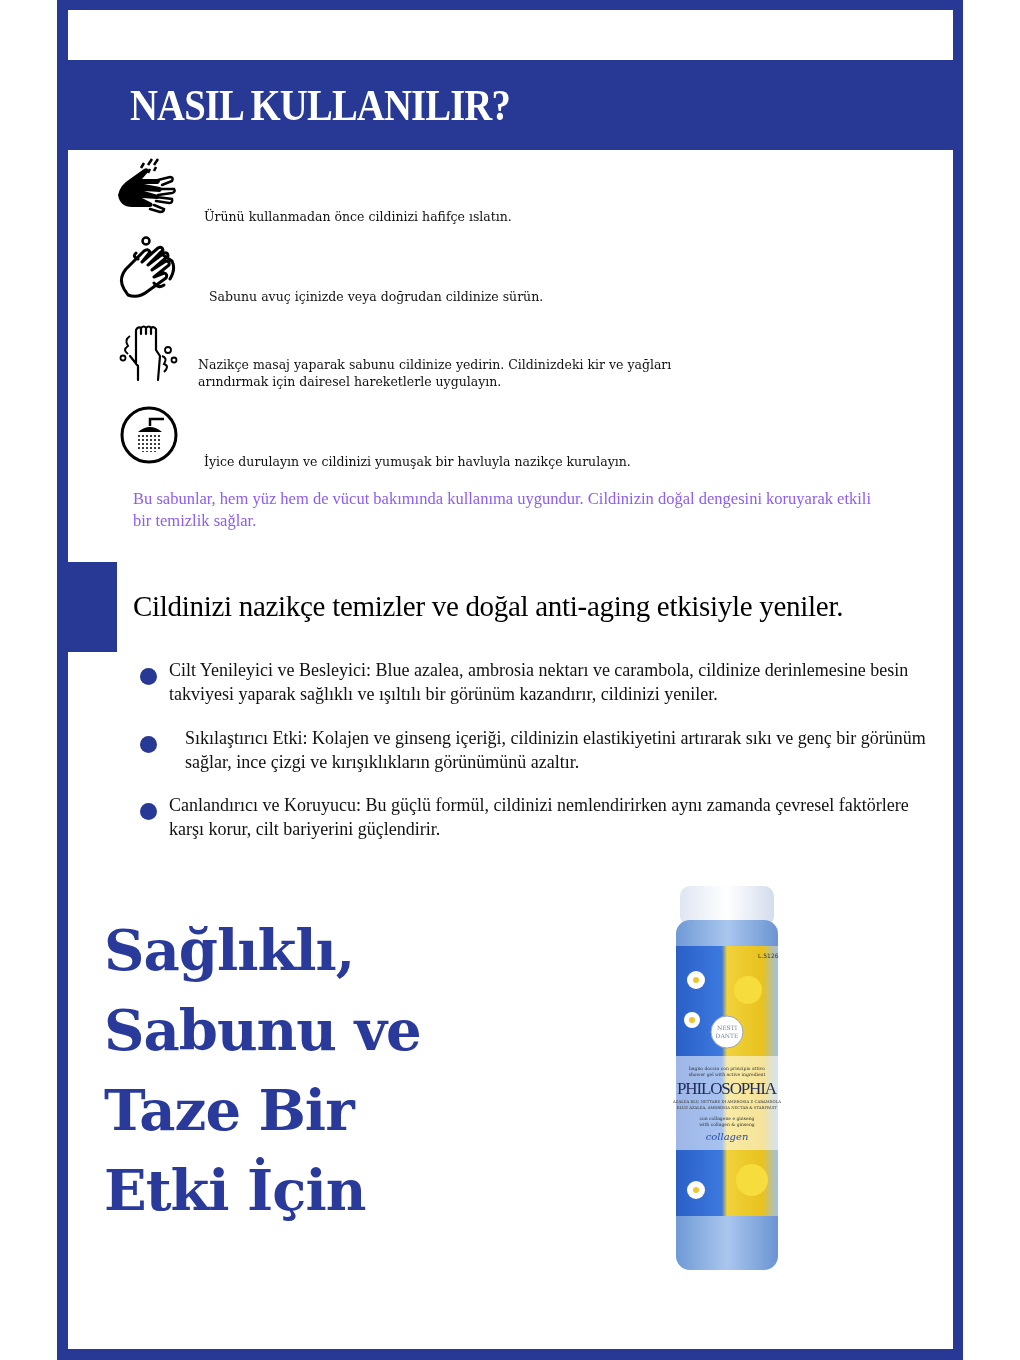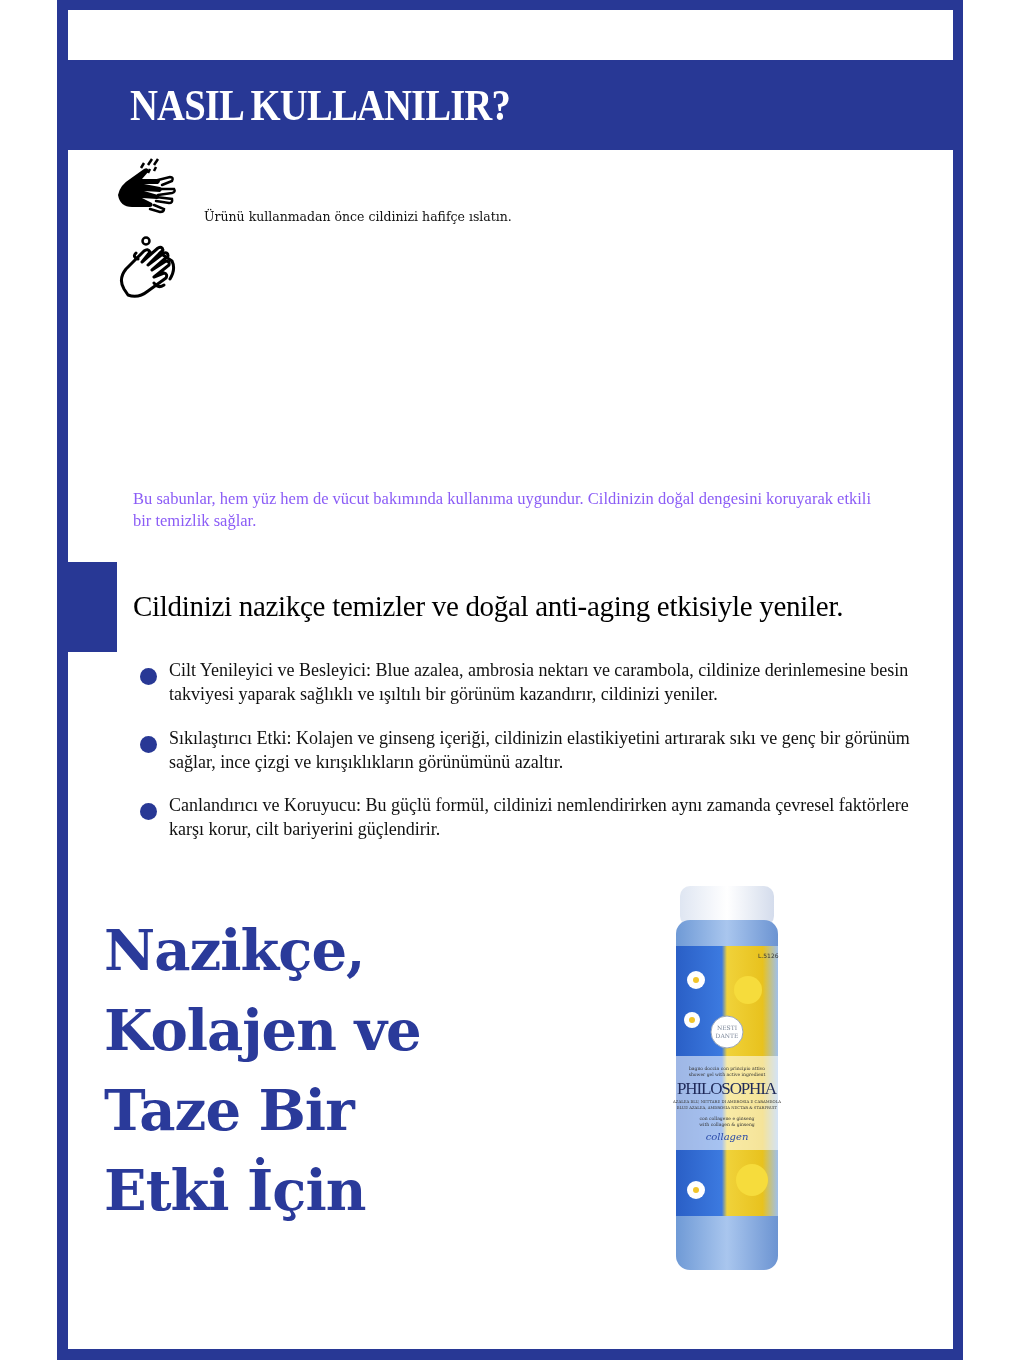--- a/index.html
+++ b/index.html
@@ -49,44 +49,75 @@
   </div>
 
   <div class="step" style="left:46px; top:85px;">
     <div class="step-icon">
       <svg width="70" height="70" viewBox="0 0 70 70">
         <circle cx="32" cy="6" r="3.5" stroke="#000" stroke-width="2.5" fill="none"></circle>
         <path d="M10 54 Q4 44 12 34 L30 16 Q34 13 36 17 L28 27 L44 13 Q48 11 49 15 L34 30 L50 18 Q54 17 54 21 L38 35 L52 26 Q56 26 55 30 L40 42 L50 38 Q54 39 52 43 L34 56 Q24 64 14 60 Z" stroke="#000" stroke-width="3" fill="none" stroke-linejoin="round"></path>
         <path d="M22 18 Q18 22 24 24 M46 18 L58 26 Q62 34 56 44 M40 48 Q44 54 50 50" stroke="#000" stroke-width="3" fill="none" stroke-linecap="round"></path>
       </svg>
     </div>
+    <div class="step-text" style="margin-left:25px;">Sabunu avuç içinizde veya doğrudan cildinize sürün.</div>
   </div>
 
+  <div class="step" style="left:46px; top:170px;">
+    <div class="step-icon">
+      <svg width="70" height="70" viewBox="0 0 70 70">
+        <path d="M24 60 L24 46 L16 36 M22 44 L22 10 Q24 6 27 8 L27 14 M27 8 Q30 5 32 8 L32 14 M32 8 Q35 5 37 8 L37 14 M37 8 Q40 6 42 9 L42 30 L46 36 L44 60" stroke="#000" stroke-width="2.2" fill="none" stroke-linecap="round" stroke-linejoin="round"></path>
+        <path d="M16 16 Q10 20 14 26 Q8 30 14 34 M48 36 Q54 38 50 44 Q56 46 50 52" stroke="#000" stroke-width="2" fill="none"></path>
+        <circle cx="9" cy="38" r="2.5" stroke="#000" stroke-width="1.8" fill="none"></circle>
+        <circle cx="54" cy="30" r="3" stroke="#000" stroke-width="1.8" fill="none"></circle>
+        <circle cx="60" cy="40" r="2.5" stroke="#000" stroke-width="1.8" fill="none"></circle>
+      </svg>
+    </div>
+    <div class="step-text" style="margin-left:14px; width:520px;">Nazikçe masaj yaparak sabunu cildinize yedirin.  Cildinizdeki kir ve yağları arındırmak için dairesel hareketlerle uygulayın.</div>
+  </div>
 
+  <div class="step" style="left:46px; top:250px;">
+    <div class="step-icon">
+      <svg width="70" height="70" viewBox="0 0 70 70">
+        <circle cx="35" cy="35" r="27" stroke="#000" stroke-width="3" fill="none"></circle>
+        <path d="M36 26 L36 19 L50 19" stroke="#000" stroke-width="2.5" fill="none"></path>
+        <path d="M24 32 Q36 22 48 32 Z" fill="#000"></path>
+        <g stroke="#000" stroke-width="1.5" stroke-dasharray="2 2">
+          <line x1="25" y1="35" x2="25" y2="50"></line>
+          <line x1="29" y1="35" x2="29" y2="52"></line>
+          <line x1="33" y1="35" x2="33" y2="52"></line>
+          <line x1="37" y1="35" x2="37" y2="52"></line>
+          <line x1="41" y1="35" x2="41" y2="52"></line>
+          <line x1="45" y1="35" x2="45" y2="50"></line>
+        </g>
+      </svg>
+    </div>
+    <div class="step-text" style="margin-left:20px;">İyice durulayın ve cildinizi yumuşak bir havluyla nazikçe kurulayın.</div>
+  </div>
 
   <div class="para">Bu sabunlar, hem yüz hem de vücut bakımında kullanıma uygundur. Cildinizin doğal dengesini koruyarak etkili bir temizlik sağlar.</div>
 
   <div class="subhead">Cildinizi nazikçe temizler ve doğal anti-aging etkisiyle yeniler.</div>
 
   <div class="bullet" style="top:508px;">
     <span class="bullet-dot"></span>
     <div class="bullet-text">Cilt Yenileyici ve Besleyici: Blue azalea, ambrosia nektarı ve carambola, cildinize derinlemesine besin takviyesi yaparak sağlıklı ve ışıltılı bir görünüm kazandırır, cildinizi yeniler.</div>
   </div>
-  <div class="bullet" style="top:576px;">
+  <div class="bullet" style="top:576px;gap:16px;">
     <span class="bullet-dot"></span>
     <div class="bullet-text">Sıkılaştırıcı Etki: Kolajen ve ginseng içeriği, cildinizin elastikiyetini artırarak sıkı ve genç bir görünüm sağlar, ince çizgi ve kırışıklıkların görünümünü azaltır.</div>
   </div>
   <div class="bullet" style="top:643px;">
     <span class="bullet-dot"></span>
     <div class="bullet-text">Canlandırıcı ve Koruyucu: Bu güçlü formül, cildinizi nemlendirirken aynı zamanda çevresel faktörlere karşı korur, cilt bariyerini güçlendirir.</div>
   </div>
 
   <div class="big-title">
-    <div>Nazikçe,</div>
-    <div>Kolajen ve</div>
+    <div>Sağlıklı,</div>
+    <div>Sabunu ve</div>
     <div>Taze Bir</div>
     <div>Etki İçin</div>
   </div>
 
   <div class="bottle">
     <svg width="122" height="400" viewBox="0 0 122 400">
       <defs>
         <linearGradient id="cap" x1="0" x2="1">
           <stop offset="0" stop-color="#dfe6f2"></stop>
           <stop offset="0.5" stop-color="#ffffff"></stop>

